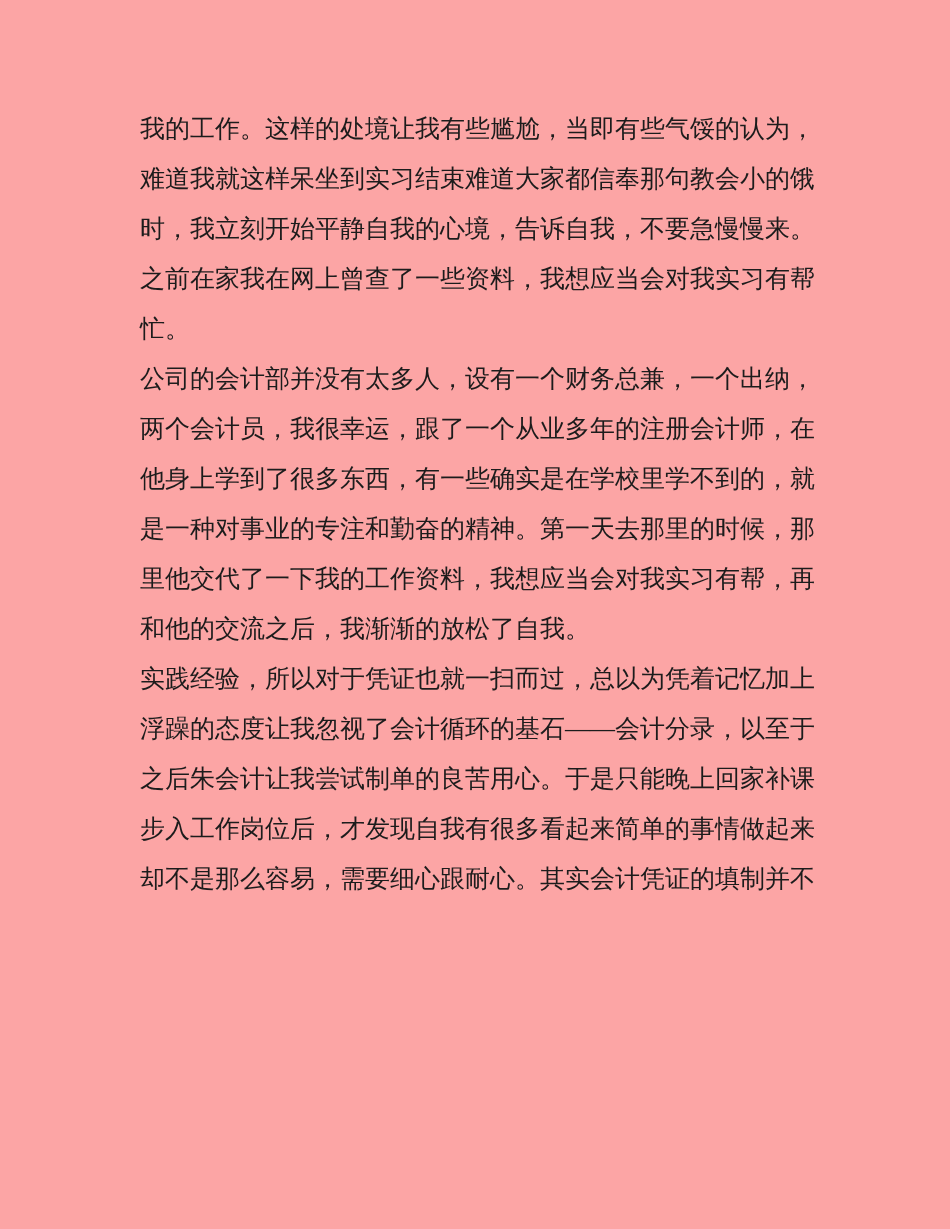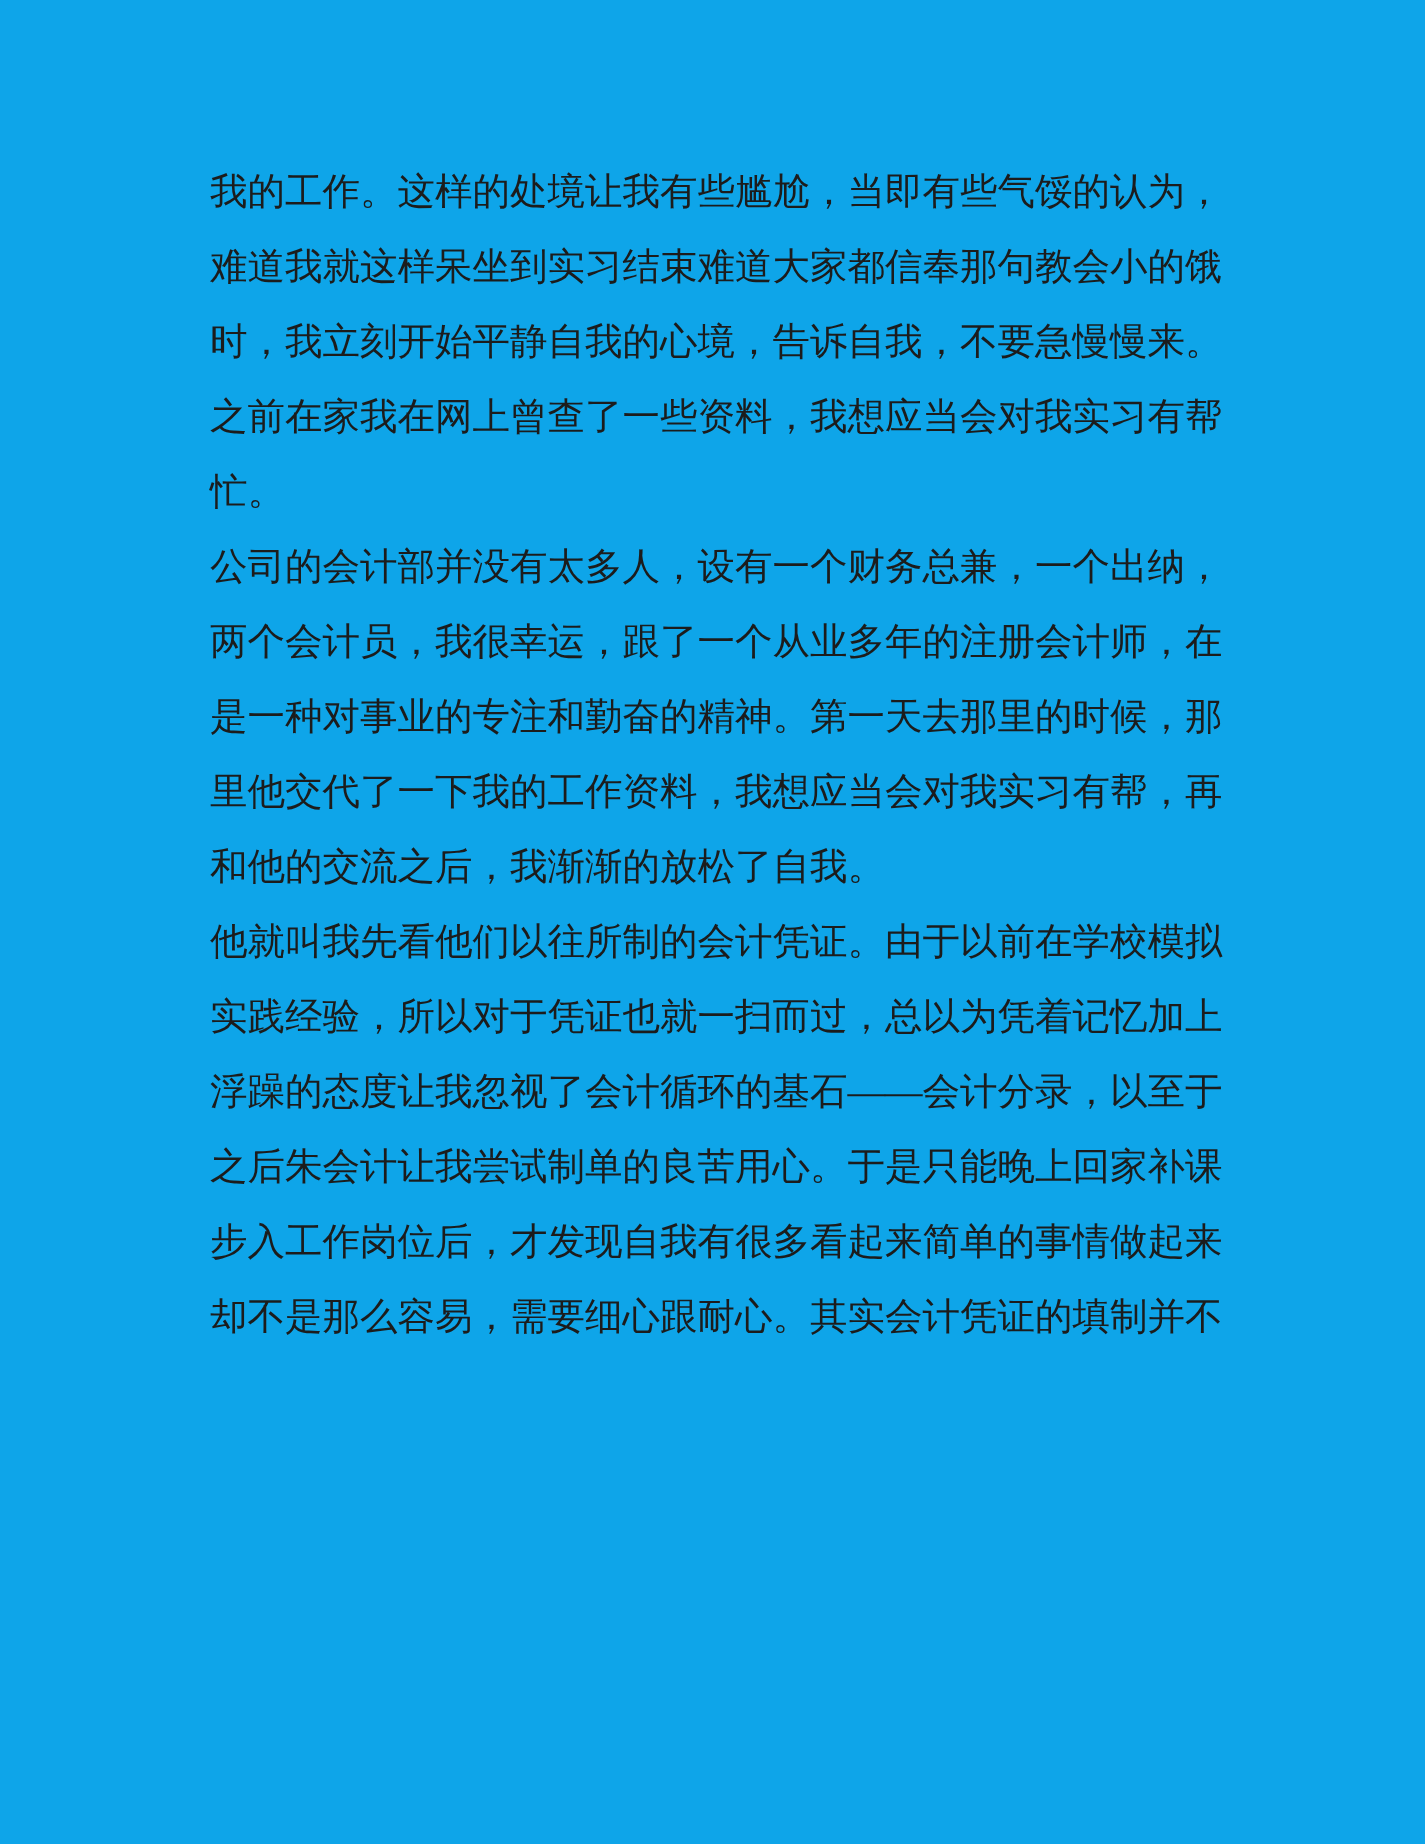--- a/index.html
+++ b/index.html
@@ -27,32 +27,32 @@
     font-size: 25px;
     color: #1c1c1c;
     white-space: nowrap;
     letter-spacing: 0;
     text-align: left;
   }
 </style>
 </head>
 <body>
 
-<div class="page" style="background: #0ea5e9;">
+<div class="page" style="background: #fca5a5;">
   <div class="text-block" style="color: rgb(28, 28, 28);">
       <div class="text-line">我的工作。这样的处境让我有些尴尬，当即有些气馁的认为，</div>
       <div class="text-line">难道我就这样呆坐到实习结束难道大家都信奉那句教会小的饿</div>
       <div class="text-line">时，我立刻开始平静自我的心境，告诉自我，不要急慢慢来。</div>
       <div class="text-line">之前在家我在网上曾查了一些资料，我想应当会对我实习有帮</div>
       <div class="text-line">忙。</div>
       <div class="text-line">公司的会计部并没有太多人，设有一个财务总兼，一个出纳，</div>
       <div class="text-line">两个会计员，我很幸运，跟了一个从业多年的注册会计师，在</div>
+      <div class="text-line">他身上学到了很多东西，有一些确实是在学校里学不到的，就</div>
       <div class="text-line">是一种对事业的专注和勤奋的精神。第一天去那里的时候，那</div>
       <div class="text-line">里他交代了一下我的工作资料，我想应当会对我实习有帮，再</div>
       <div class="text-line">和他的交流之后，我渐渐的放松了自我。</div>
-      <div class="text-line">他就叫我先看他们以往所制的会计凭证。由于以前在学校模拟</div>
       <div class="text-line">实践经验，所以对于凭证也就一扫而过，总以为凭着记忆加上</div>
       <div class="text-line">浮躁的态度让我忽视了会计循环的基石——会计分录，以至于</div>
       <div class="text-line">之后朱会计让我尝试制单的良苦用心。于是只能晚上回家补课</div>
       <div class="text-line">步入工作岗位后，才发现自我有很多看起来简单的事情做起来</div>
       <div class="text-line">却不是那么容易，需要细心跟耐心。其实会计凭证的填制并不</div>
     </div>
 </div>
 
 </body></html>

